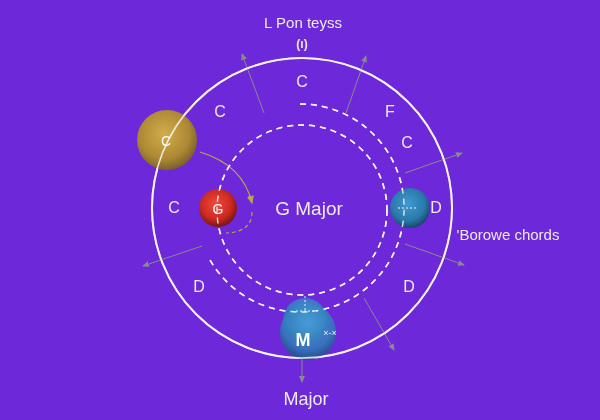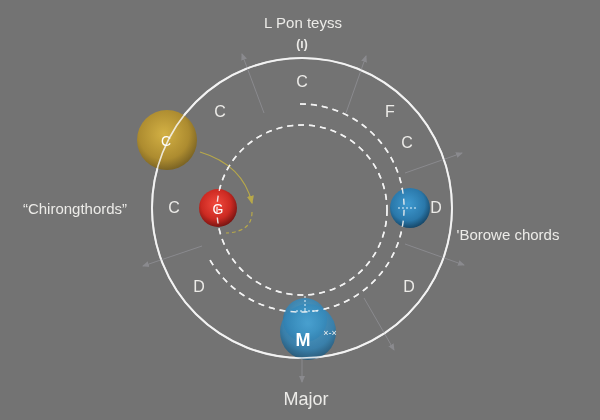--- a/index.html
+++ b/index.html
@@ -12,21 +12,21 @@
       height: 420px;
       overflow: hidden;
       position: relative;
       font-family: "Liberation Sans", "DejaVu Sans", sans-serif;
     }
     .stage {
       position: absolute;
       left: 0; top: 0;
       width: 600px;
       height: 420px;
-      background: #737373;
+      background: #6d28d9;
     }
     svg.diagram {
       position: absolute;
       left: 0; top: 0;
     }
     .lbl {
       position: absolute;
       color: #ecebe8;
       white-space: nowrap;
       line-height: 1;
@@ -114,22 +114,22 @@
     <g stroke="#e8f4fb" stroke-width="1" stroke-dasharray="2,2">
       <line x1="398" y1="208" x2="418" y2="208"></line>
       <line x1="305" y1="296" x2="305" y2="312"></line>
       <line x1="296" y1="311" x2="318" y2="311"></line>
     </g>
   </svg>
 
   <div class="lbl title" style="left:303px; top:22px;">L Pon teyss</div>
   <div class="lbl subtitle" style="left:302px; top:44px;">(ı)</div>
 
+  <div class="lbl center-key" style="left:309px; top:208px;">G Major</div>
 
-  <div class="lbl side" style="left:75px; top:208px;">“Chirongthords”</div>
   <div class="lbl side" style="left:508px; top:208px;margin-top:26px;">'Borowe chords</div>
 
   <div class="lbl bottom" style="left:306px; top:399px;">Major</div>
 
   <div class="lbl note" style="left:302px; top:82px;">C</div>
   <div class="lbl note" style="left:220px; top:112px;">C</div>
   <div class="lbl note" style="left:390px; top:112px;">F</div>
   <div class="lbl note" style="left:407px; top:143px;">C</div>
   <div class="lbl note" style="left:174px; top:208px;">C</div>
   <div class="lbl note" style="left:436px; top:208px;">D</div>

